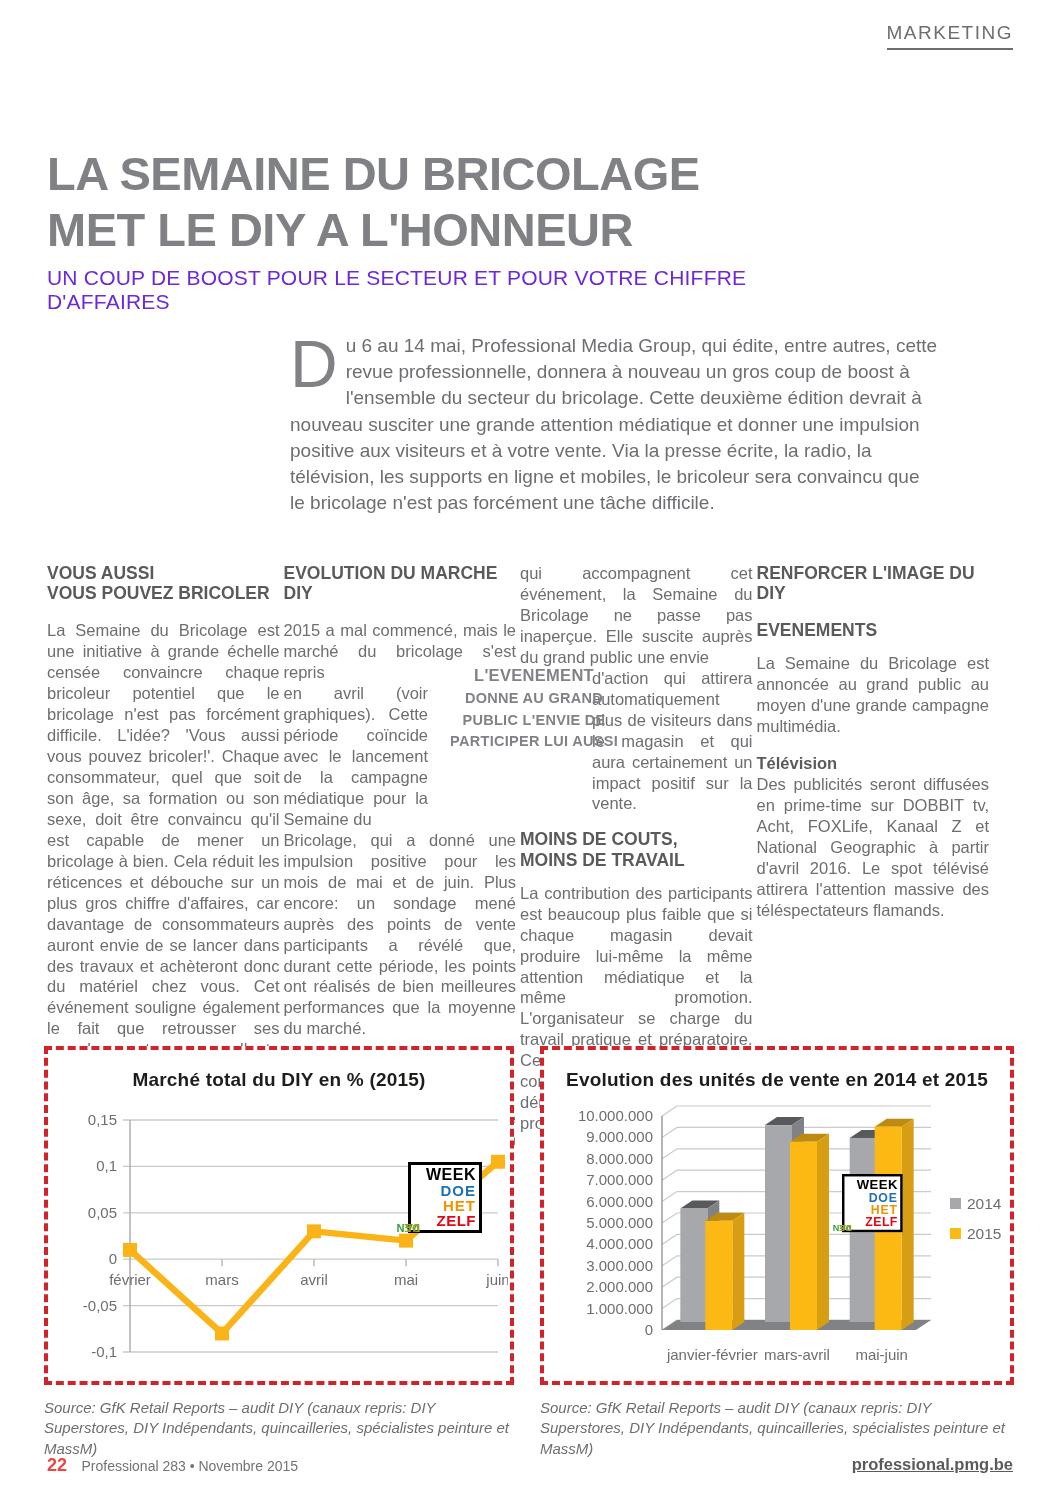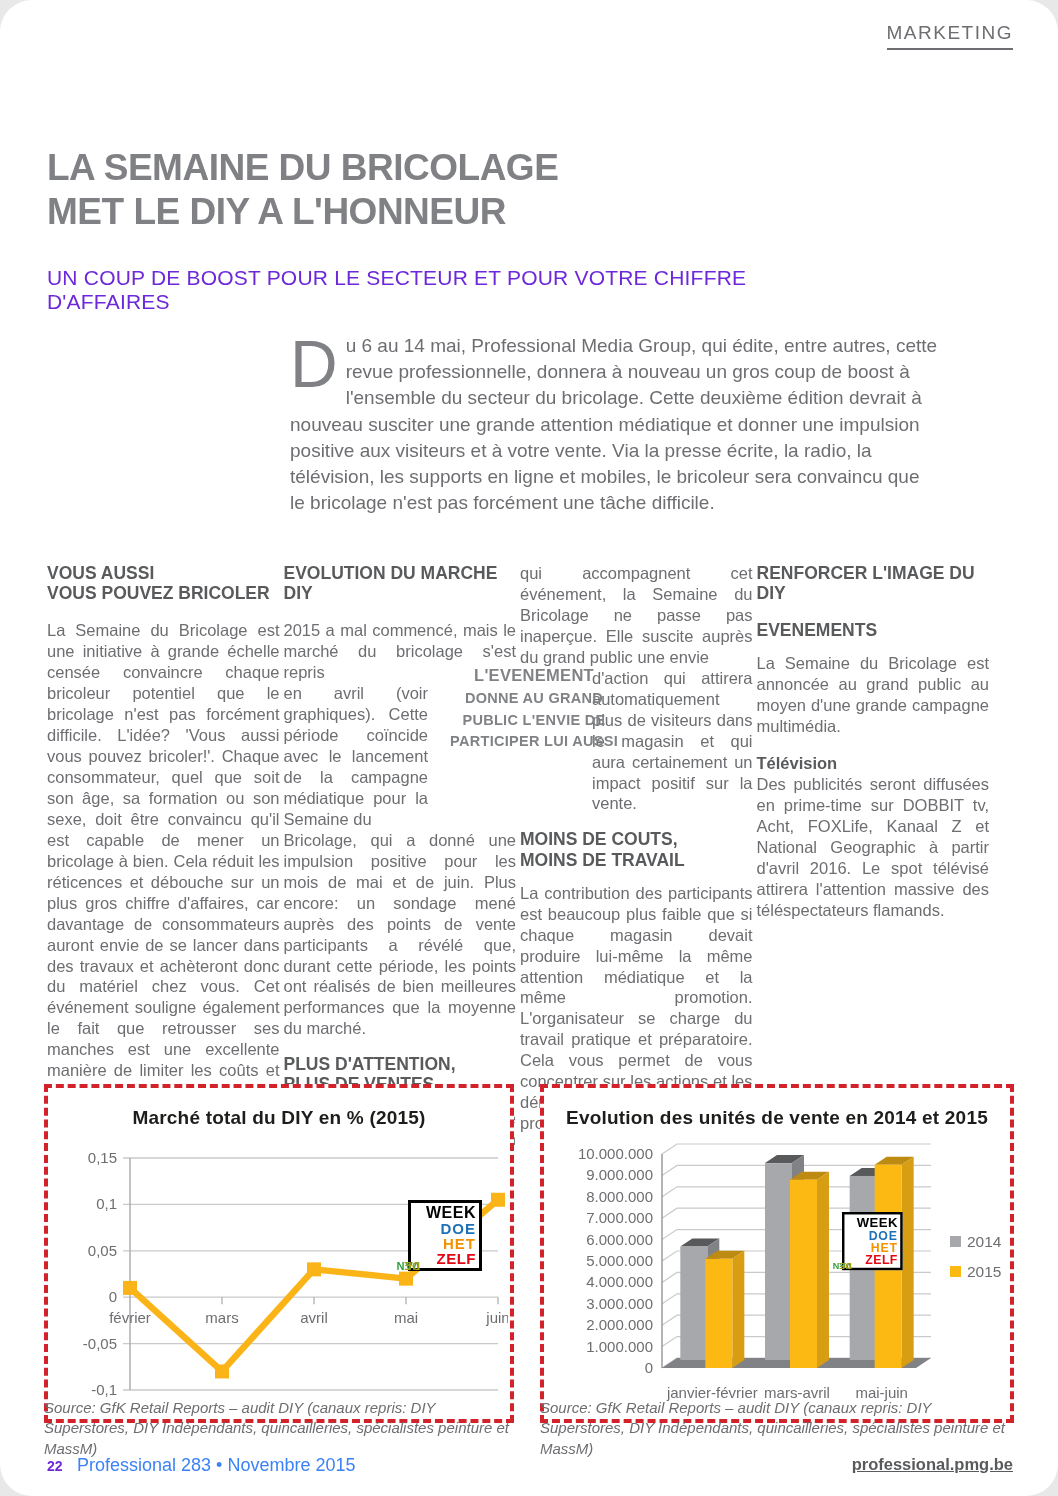--- a/index.html
+++ b/index.html
@@ -1,31 +1,31 @@
 <!DOCTYPE html>
 <html><head>
 <meta charset="utf-8">
 <style>
   * { margin:0; padding:0; box-sizing:border-box; }
   html,body { background:#e8e8e8; }
   body { font-family:"Liberation Sans", sans-serif; }
   .page {
     position:relative; width:1058px; height:1496px; margin:0 auto;
-    background:#ffffff; overflow:hidden; color:#6d6e71;border-radius:32px;
+    background:#ffffff; overflow:hidden; color:#6d6e71;
   }
   
   .section-label {
     position:absolute; top:22px; right:45px;
     font-size:19px; letter-spacing:1.5px; color:#6d6e71;
     border-bottom:2px solid #6d6e71; padding-bottom:4px;
   }
   
   .title-block { position:absolute; left:47px; top:146px; width:760px; }
   .main-title {
-    font-size:37px; font-weight:700; letter-spacing:-0.5px;
+    font-size:47px; font-weight:700; letter-spacing:-0.5px;
     color:#808184; line-height:1.2;
   }
   .subtitle {
     position:absolute; left:47px; top:266px; width:800px;
     font-size:21px; color:#6d28d9; letter-spacing:0.2px; font-weight:400;
   }
   
   .intro {
     position:absolute; left:290px; top:333px; width:648px;
     font-size:19px; line-height:1.38; color:#6d6e71;
@@ -51,21 +51,21 @@
   .lead-in { font-weight:700; color:#595a5c; margin-top:16px; text-align:left; }
   .pull-quote {
     position:absolute; left:401px; top:100px; width:172px;
     font-size:14.5px; font-weight:700; color:#808285;
     text-align:center; line-height:1.5; letter-spacing:0.3px; text-align:justify;
     text-align:center;
   }
   .pull-quote .pq1 { font-size:16.5px; }
   
   .chart-box {
-    position:absolute; top:1084px; height:339px;
+    position:absolute; top:1046px; height:339px;
     border:4px dashed #d2232a; background:#fff;
   }
   .chart-box.left { left:44px; width:470px; }
   .chart-box.right { left:540px; width:474px; }
   .chart-title {
     margin-top:19px; text-align:center; font-size:19px; font-weight:700;
     color:#1d1d1b; letter-spacing:0.2px;
   }
   .chart-canvas { position:absolute; left:2px; top:48px; }
   
@@ -95,22 +95,22 @@
   .source {
     position:absolute; top:1398px; font-style:italic; font-size:15px;
     line-height:1.35; color:#6d6e71;
   }
   .source.left { left:44px; width:475px; }
   .source.right { left:540px; width:475px; }
   
   .footer {
     position:absolute; left:47px; right:45px; top:1455px; height:30px;
   }
-  .page-num { font-weight:700; font-size:14px; color:#6d28d9; }
-  .issue { font-size:18px; color:#3b82f6; margin-left:10px; }
+  .page-num { font-weight:700; font-size:18px; color:#ef4444; }
+  .issue { font-size:14px; color:#737373; margin-left:10px; }
   .website {
     position:absolute; right:0; top:0; font-weight:700; font-size:16.5px;
     color:#595a5c; text-decoration:underline;padding-left:47px;
   }
   svg text { font-family:"Liberation Sans", sans-serif; }
 </style>
 </head>
 <body>
 
 <div class="page">

